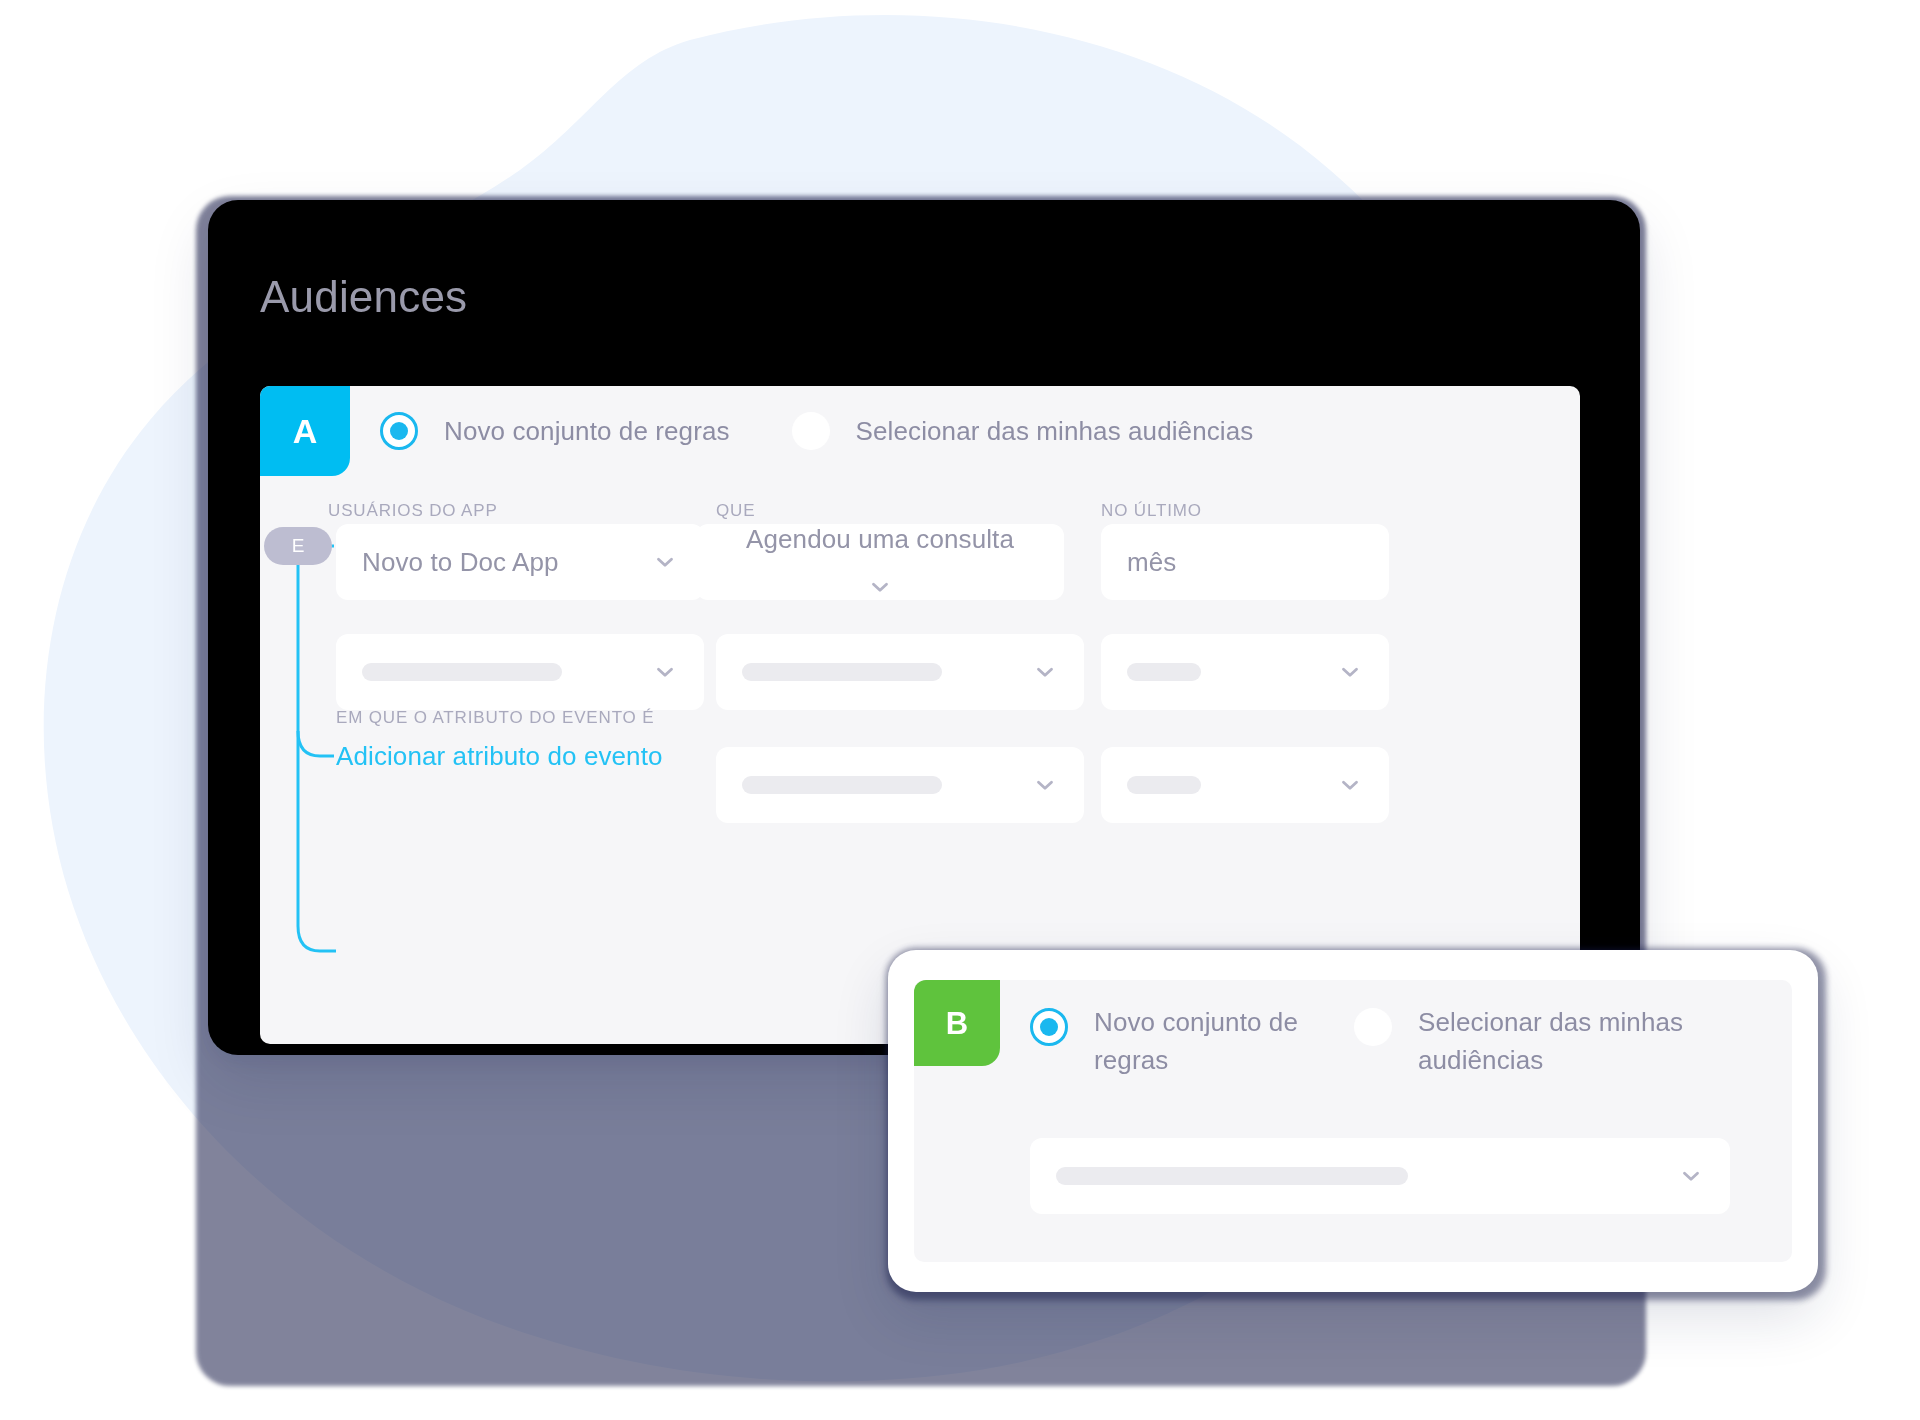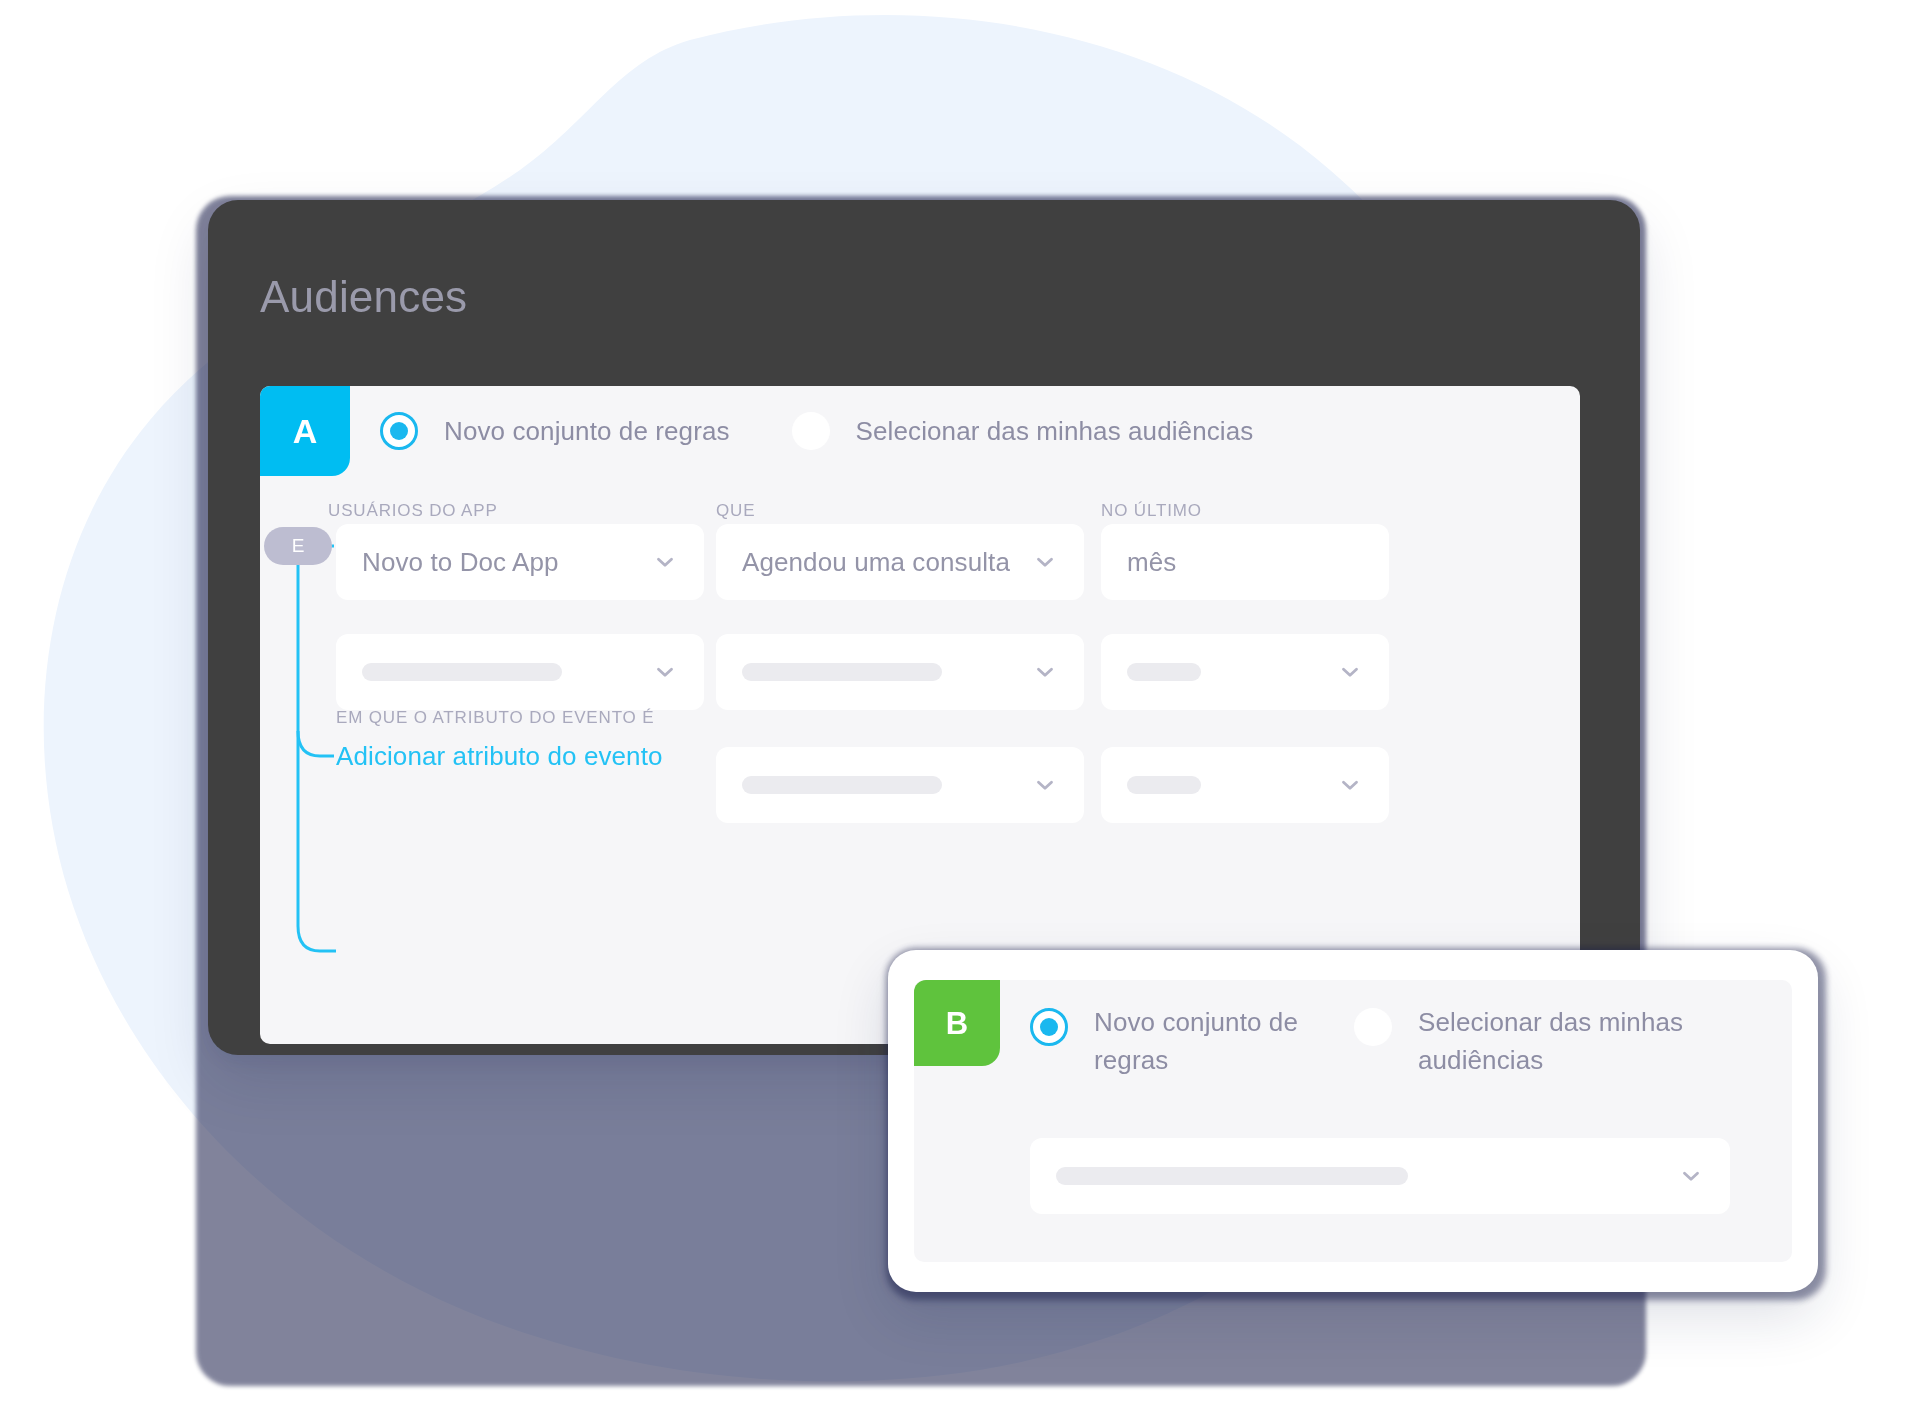--- a/index.html
+++ b/index.html
@@ -35,21 +35,21 @@
     opacity: .55;
     filter: blur(2px);
     border-radius: 34px;
   }
 
   
   .card-a {
     position: absolute;
     left: 208px; top: 200px;
     width: 1432px; height: 855px;
-    background: #404040;
+    background: #000000;
     border-radius: 30px;
     box-shadow: 0 26px 60px rgba(24,33,77,.13), 0 6px 18px rgba(24,33,77,.06);
     padding-left: 26px;
   }
 
   .page-title {
     position: absolute;
     left: 52px; top: 72px;
     font-size: 44px;
     font-weight: 400;
@@ -291,21 +291,21 @@
       <div class="field-label" style="left:456px; top:115px;text-align:center;">QUE</div>
       <div class="field-label" style="left:841px; top:115px;">NO ÚLTIMO</div>
 
       <div class="select" style="left:76px; top:138px; width:368px; height:76px;">
         <span class="select-text">Novo to Doc App</span>
         <svg class="chev" viewBox="0 0 24 24">
             <path d="M6 9.5 L12 15 L18 9.5"></path>
           </svg>
       </div>
 
-      <div class="select" style="left:456px; top:138px; width:368px; height:76px;">
+      <div class="select" style="left:436px; top:138px; width:368px; height:76px;flex-direction:column;">
         <span class="select-text">Agendou uma consulta</span>
         <svg class="chev" viewBox="0 0 24 24">
             <path d="M6 9.5 L12 15 L18 9.5"></path>
           </svg>
       </div>
 
       <div class="select" style="left:841px; top:138px; width:288px; height:76px;">
         <span class="select-text">mês</span>
       </div>
 

